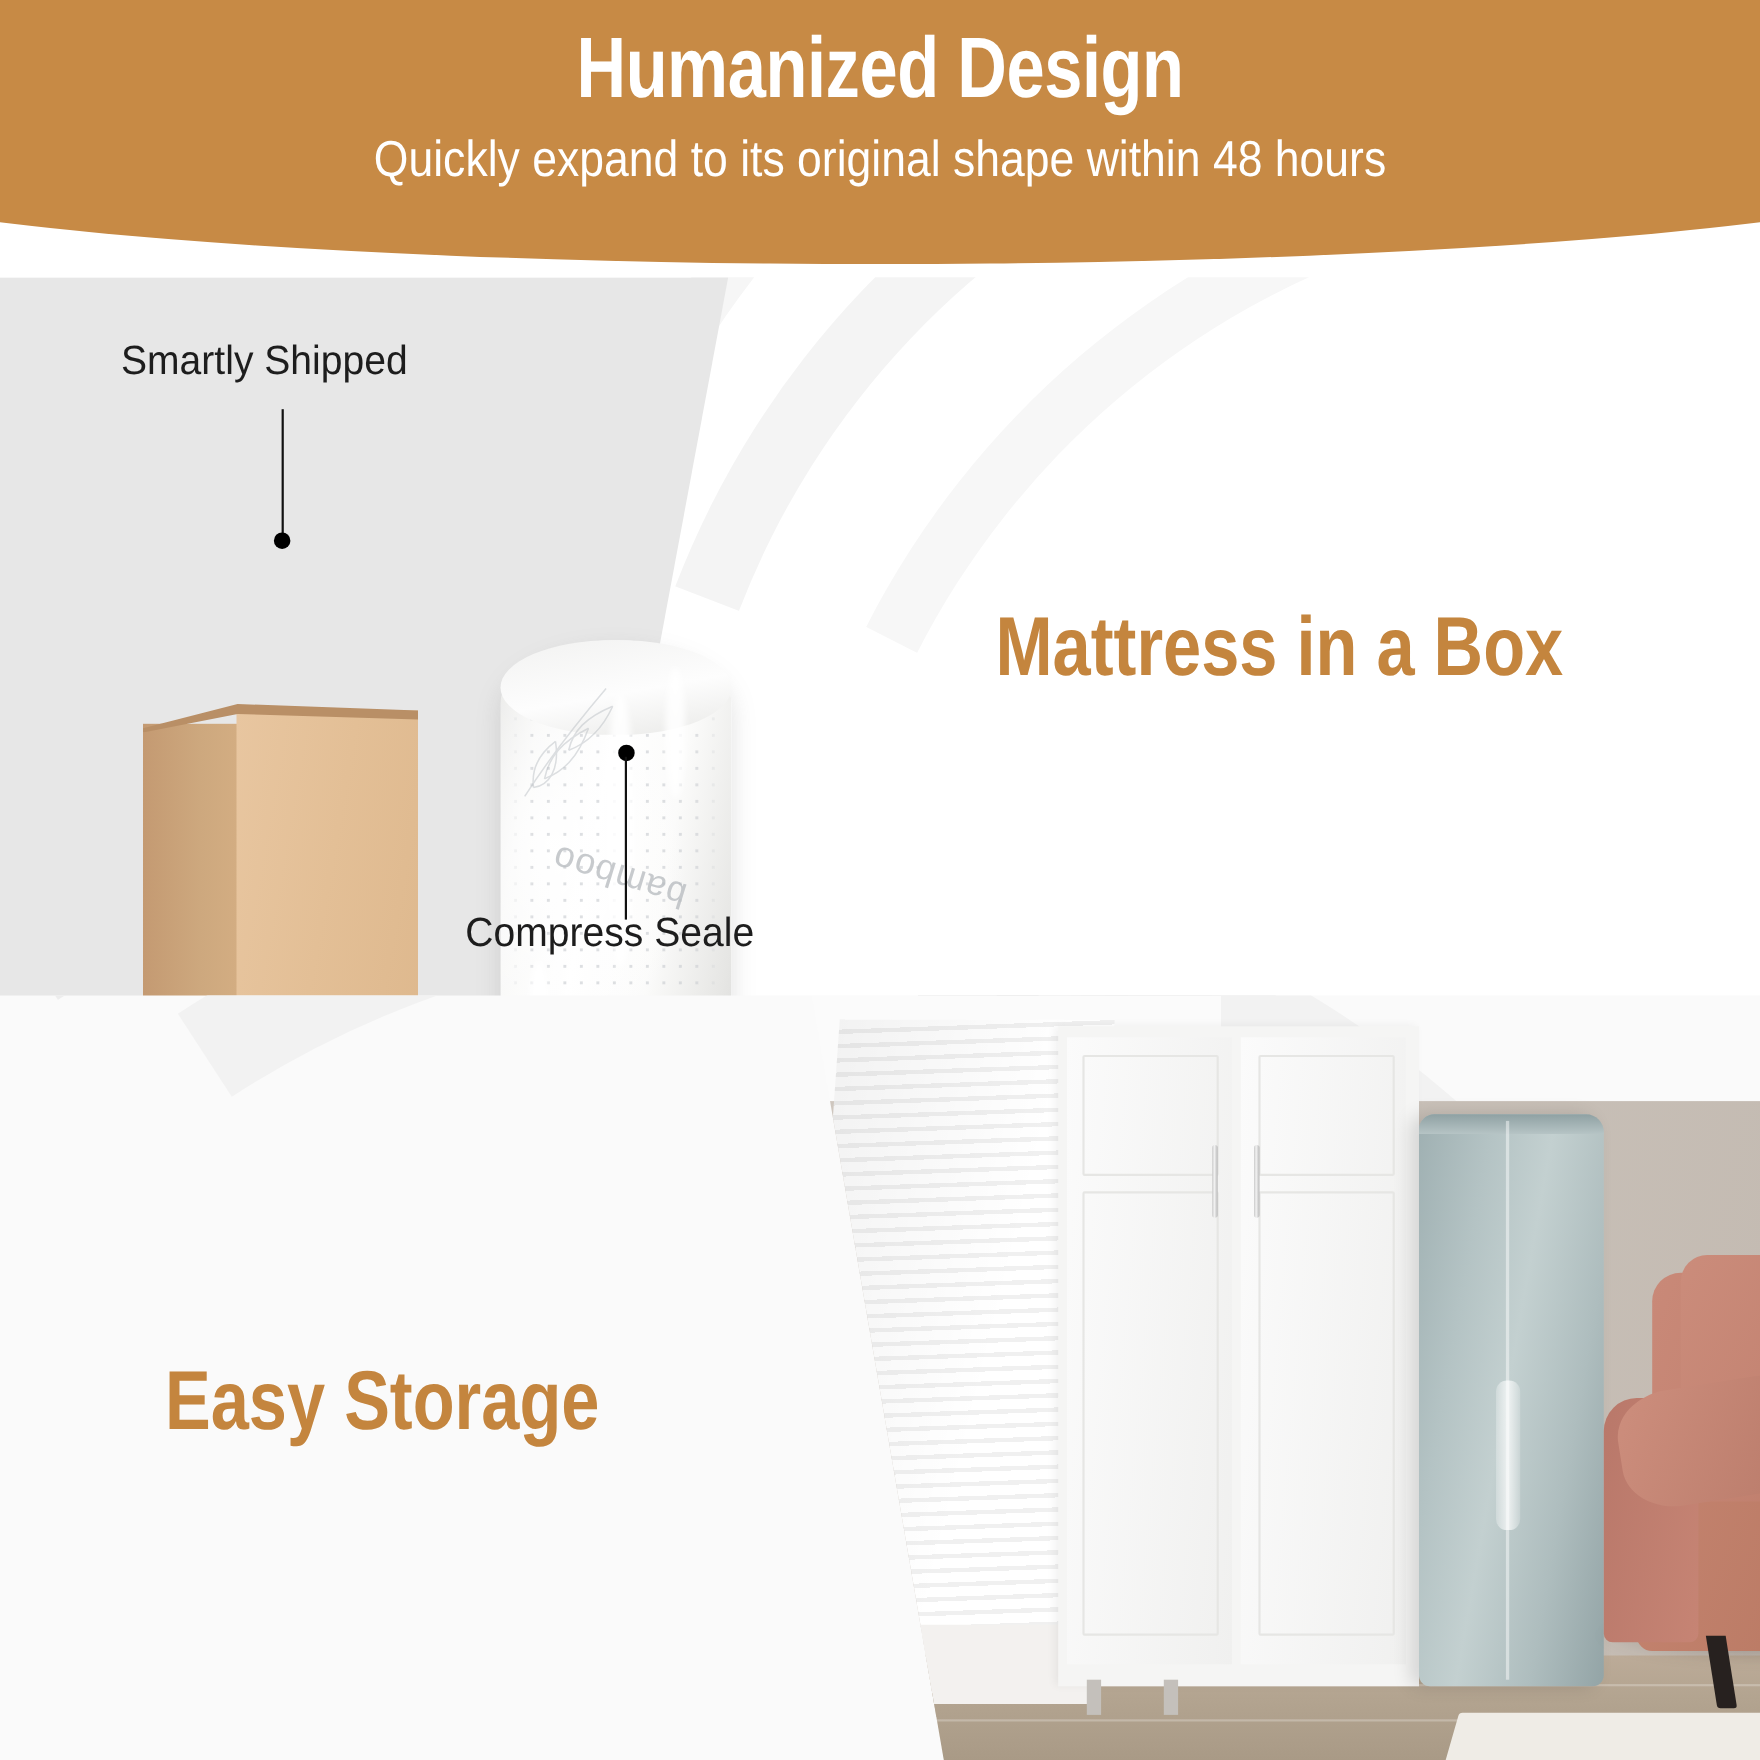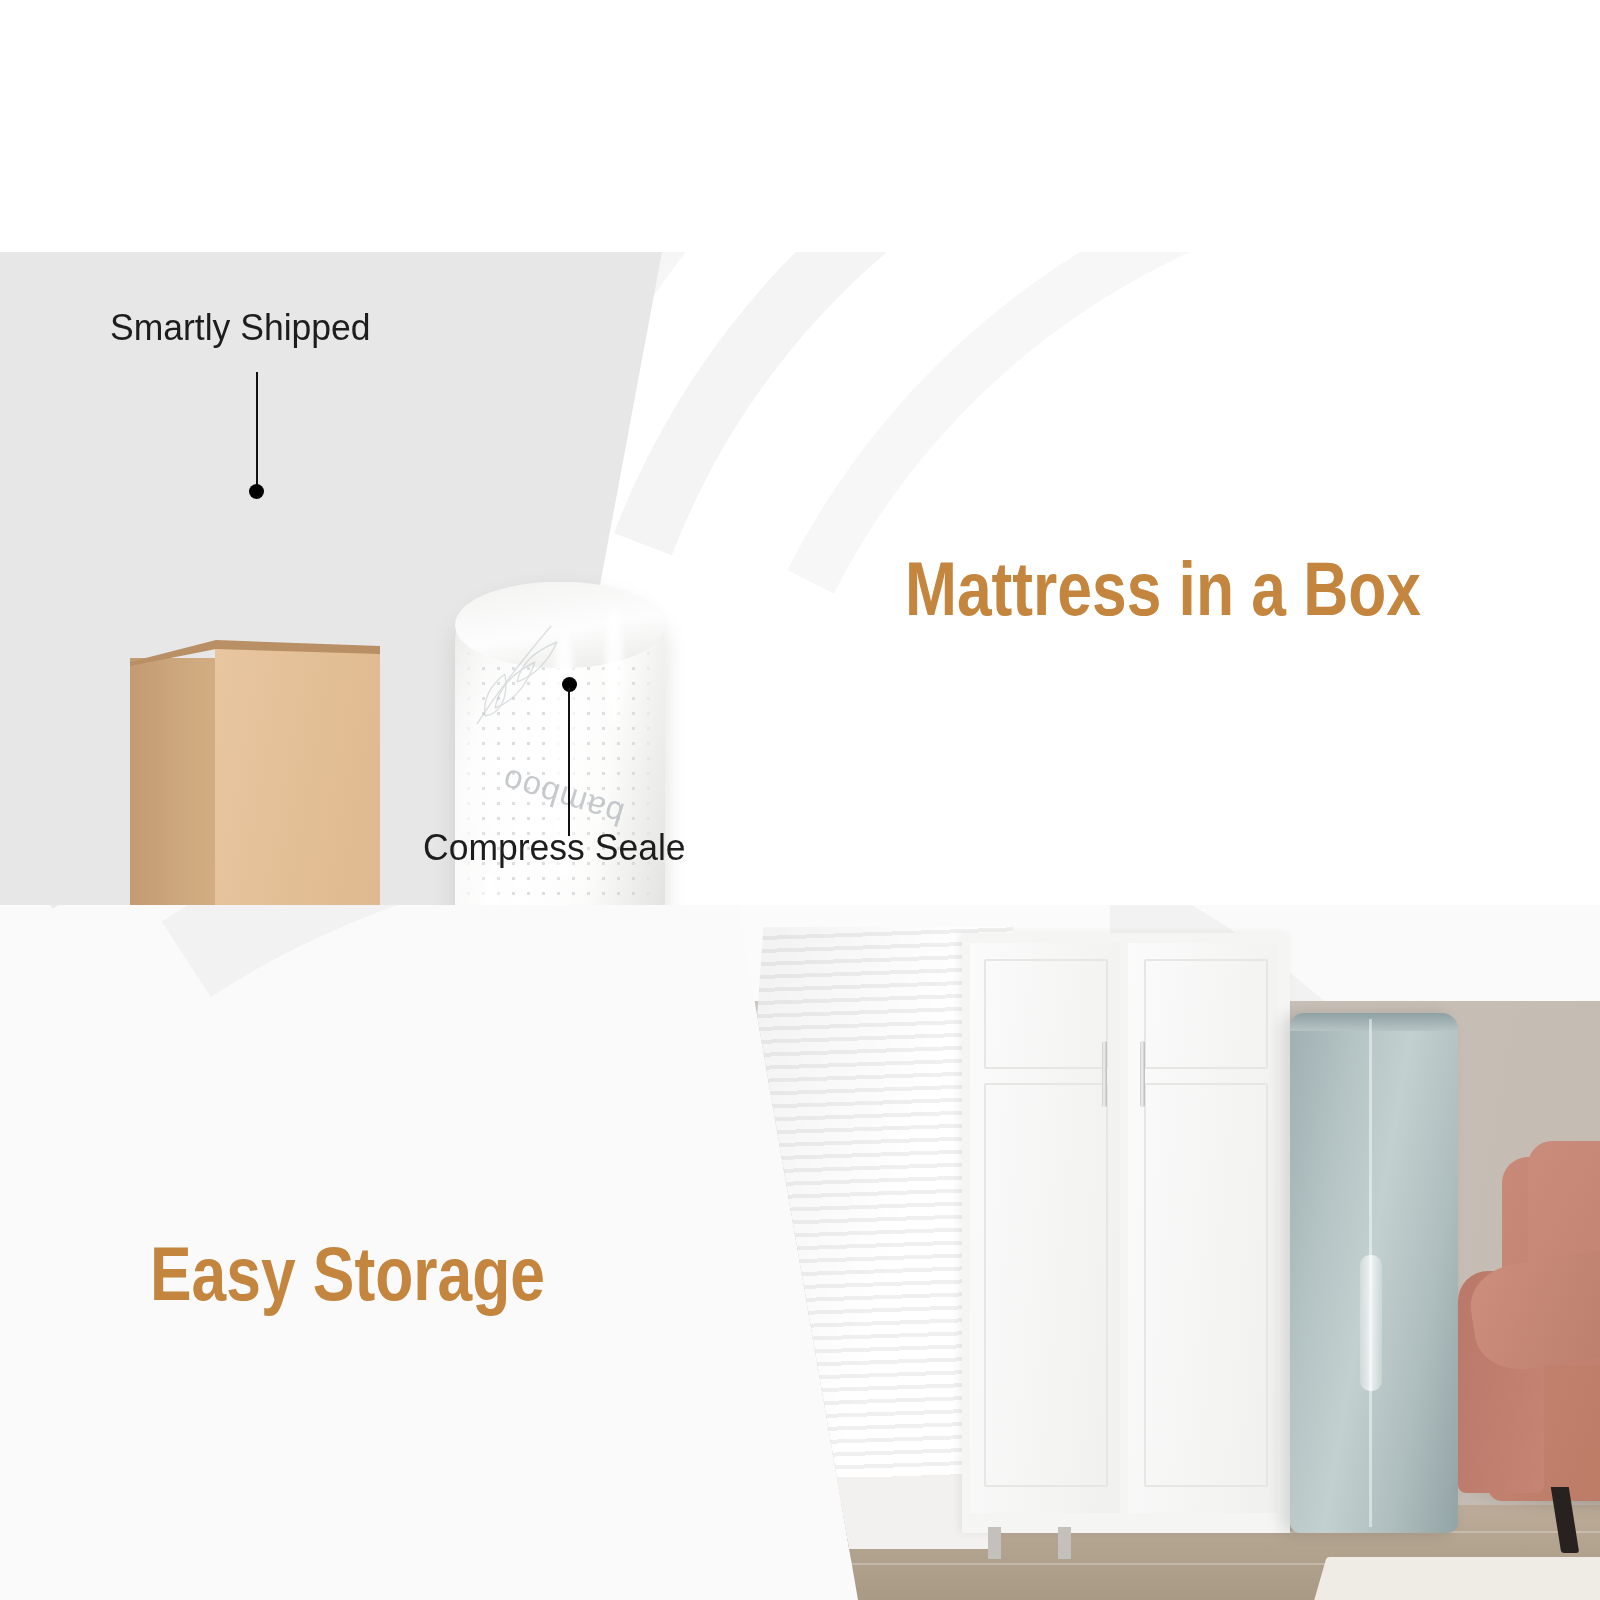--- a/index.html
+++ b/index.html
@@ -137,20 +137,25 @@
   .sofa-shadow{position:absolute;left:760px;top:556px;width:300px;height:52px;
                background:radial-gradient(ellipse at 50% 50%, rgba(40,30,25,.34), rgba(40,30,25,0) 70%);filter:blur(5px);}
   .rug{position:absolute;left:630px;top:652px;width:420px;height:46px;background:#efece6;
        transform:skewX(-16deg);border-radius:3px;}
 </style>
 </head>
 <body>
 
 <div id="page">
 
+  <div class="banner">
+    <div class="banner-fill"></div>
+    <div class="banner-title">Humanized Design</div>
+    <div class="banner-sub">Quickly expand to its original shape within 48 hours</div>
+  </div>
 
   <div class="top-sec">
 
     <div class="swoosh sw-c"></div>
     <div class="swoosh sw-a"></div>
     <div class="swoosh sw-b"></div>
 
     <div class="gray-panel"></div>
 
     <div class="lbl" style="left:110px;top:54px;">Smartly Shipped</div>

